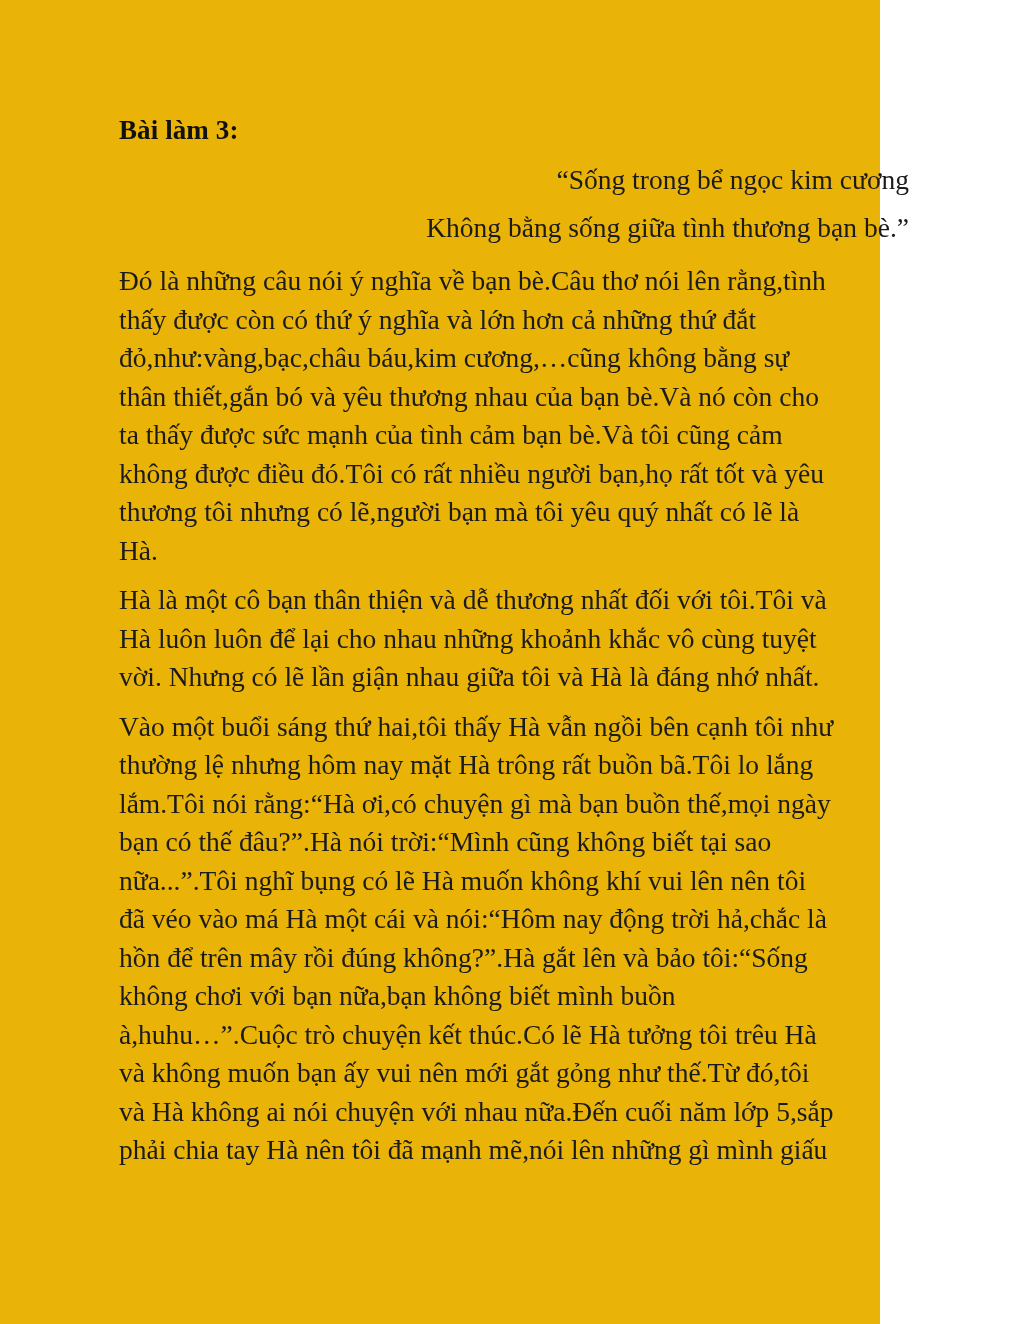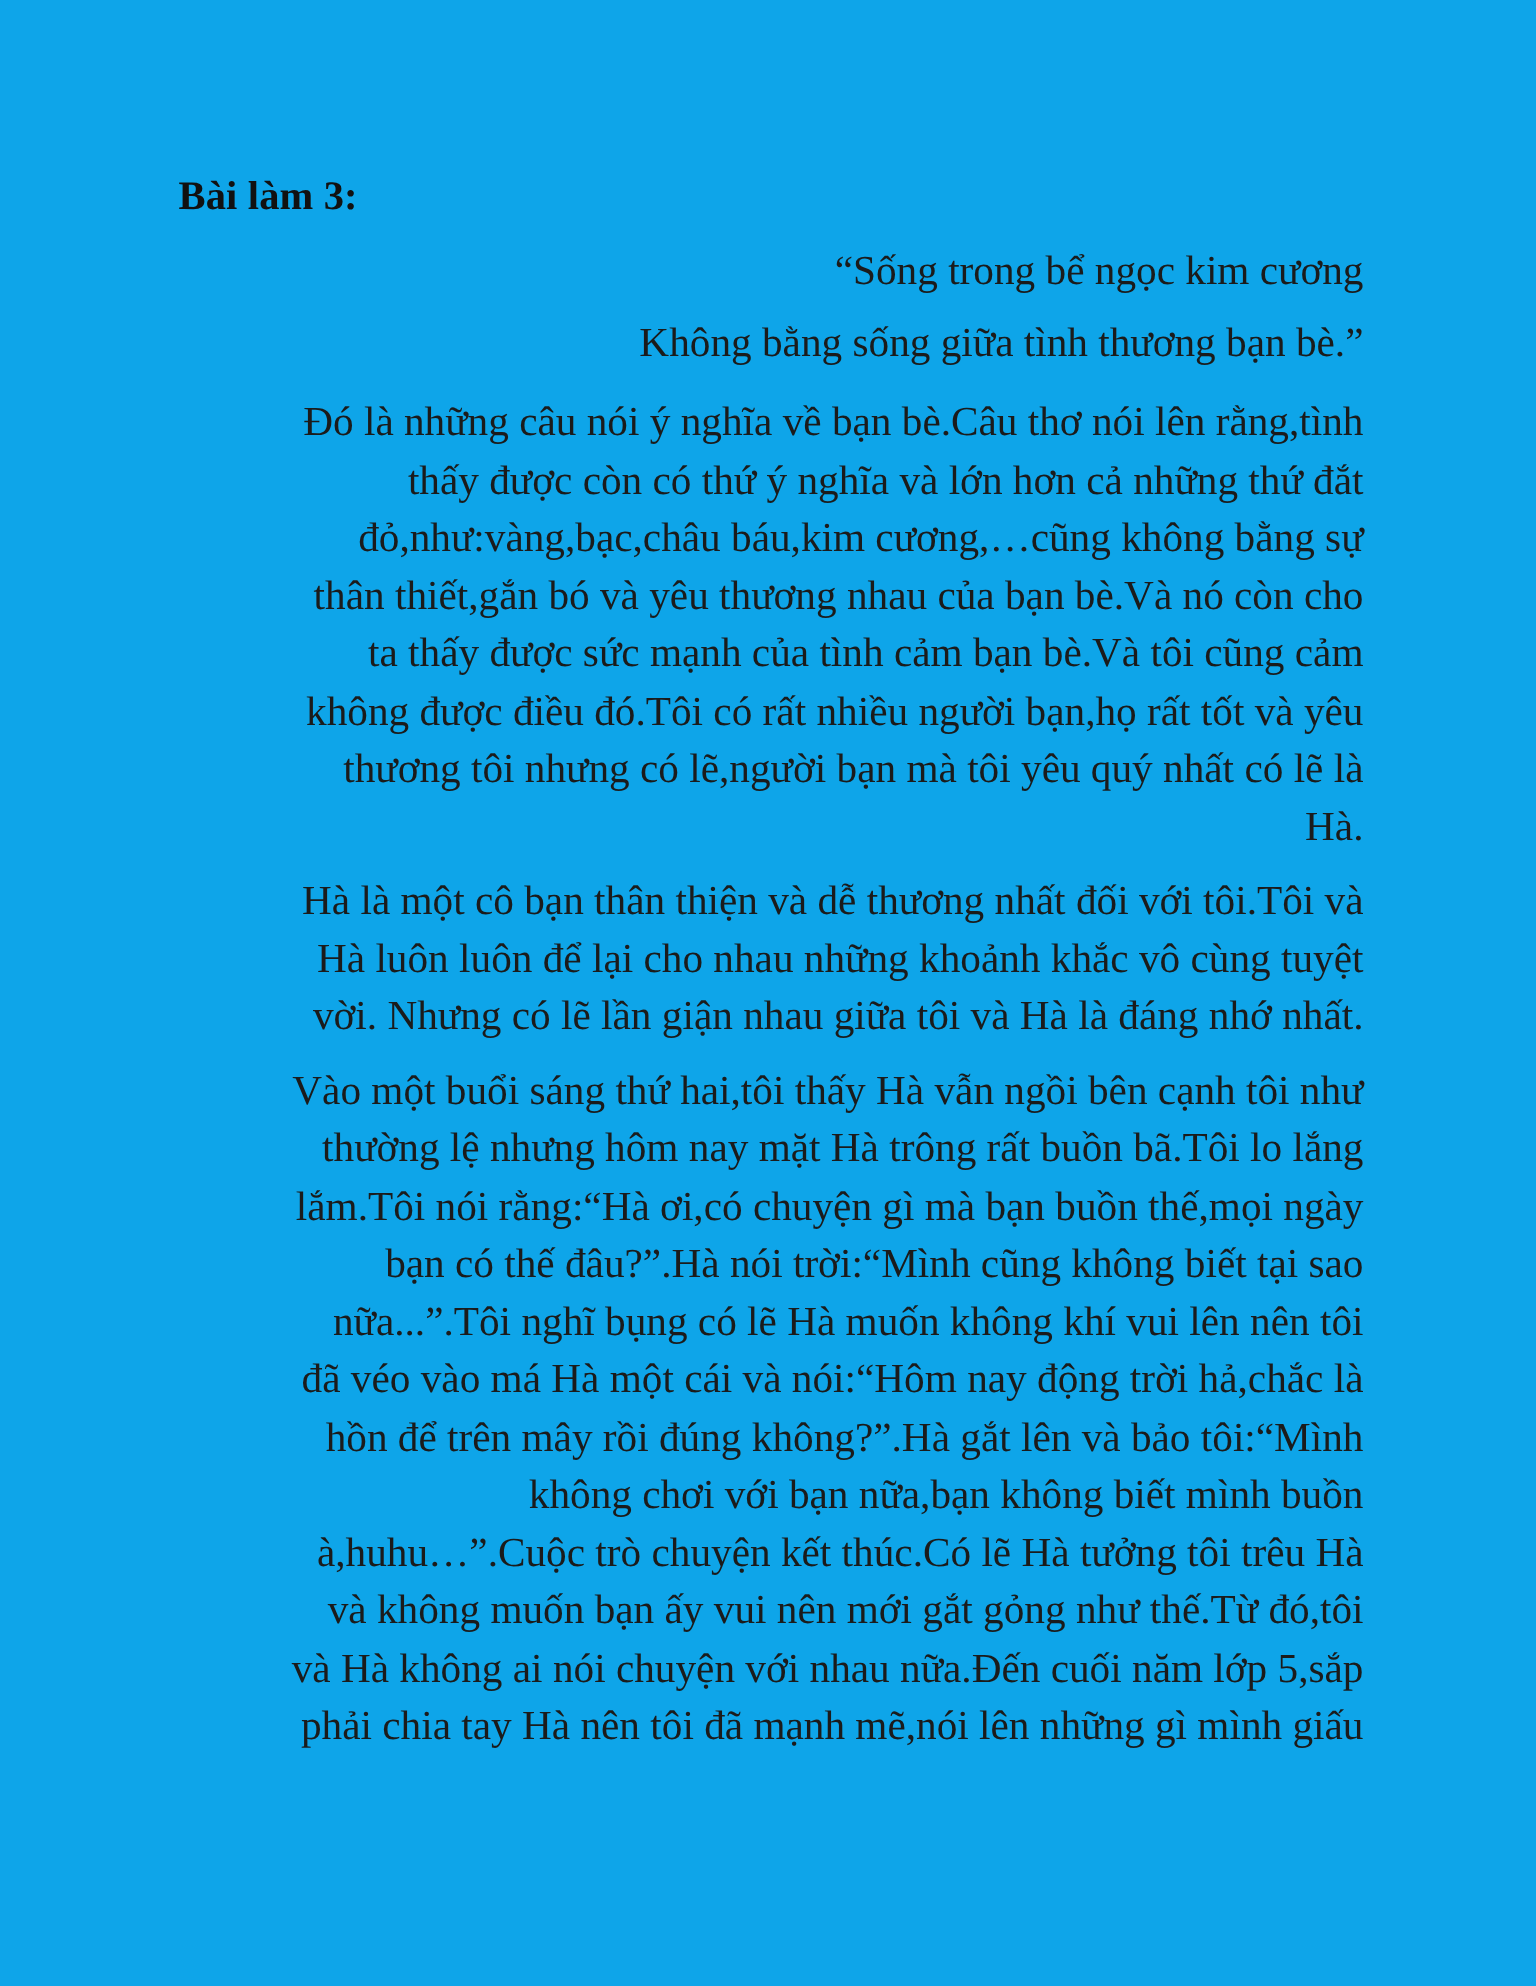--- a/index.html
+++ b/index.html
@@ -14,23 +14,23 @@
     overflow: hidden;
     font-family: "Liberation Serif", "DejaVu Serif", serif;
     color: #1b1b1b;
     -webkit-font-smoothing: antialiased;
   }
 
   .page {
     position: absolute;
     left: 0;
     top: 0;
-    width: 1024px;
+    width: 880px;
     height: 1324px;
-    background: #0ea5e9;
+    background: #eab308;
   }
 
   .doc-body {
     position: absolute;
     left: 119px;
     top: 108px;
     width: 790px;
   }
 
   .heading {
@@ -53,21 +53,20 @@
     line-height: 48px;
     white-space: nowrap;
     color: #1b1b1b;
   }
 
   .para {
     margin: 0 0 11px 0;
     font-size: 27.5px;
     line-height: 38.5px;
     color: #1b1b1b;
-    text-align: right;
   }
 
   .para .line {
     display: block;
     white-space: nowrap;
   }
 </style>
 </head>
 <body>
 
@@ -98,21 +97,21 @@
       <span class="line">vời. Nhưng có lẽ lần giận nhau giữa tôi và Hà là đáng nhớ nhất.</span>
     </div>
 
     <div class="para">
       <span class="line">Vào một buổi sáng thứ hai,tôi thấy Hà vẫn ngồi bên cạnh tôi như</span>
       <span class="line">thường lệ nhưng hôm nay mặt Hà trông rất buồn bã.Tôi lo lắng</span>
       <span class="line">lắm.Tôi nói rằng:“Hà ơi,có chuyện gì mà bạn buồn thế,mọi ngày</span>
       <span class="line">bạn có thế đâu?”.Hà nói trời:“Mình cũng không biết tại sao</span>
       <span class="line">nữa...”.Tôi nghĩ bụng có lẽ Hà muốn không khí vui lên nên tôi</span>
       <span class="line">đã véo vào má Hà một cái và nói:“Hôm nay động trời hả,chắc là</span>
-      <span class="line">hồn để trên mây rồi đúng không?”.Hà gắt lên và bảo tôi:“Mình</span>
+      <span class="line">hồn để trên mây rồi đúng không?”.Hà gắt lên và bảo tôi:“Sống</span>
       <span class="line">không chơi với bạn nữa,bạn không biết mình buồn</span>
       <span class="line">à,huhu…”.Cuộc trò chuyện kết thúc.Có lẽ Hà tưởng tôi trêu Hà</span>
       <span class="line">và không muốn bạn ấy vui nên mới gắt gỏng như thế.Từ đó,tôi</span>
       <span class="line">và Hà không ai nói chuyện với nhau nữa.Đến cuối năm lớp 5,sắp</span>
       <span class="line">phải chia tay Hà nên tôi đã mạnh mẽ,nói lên những gì mình giấu</span>
     </div>
 
   </div>
 </div>
 

